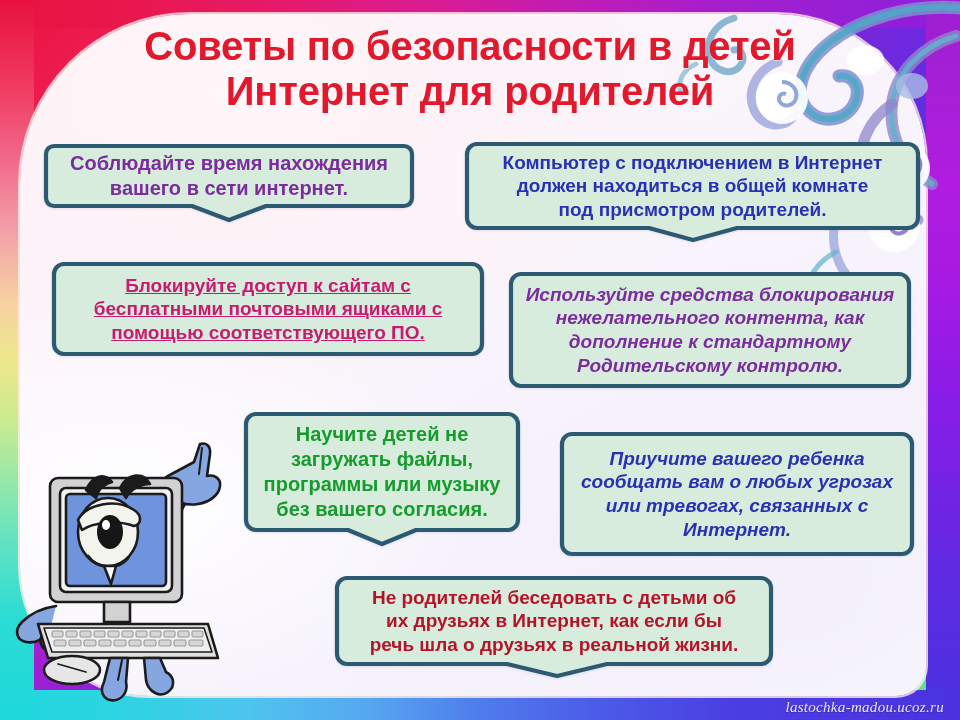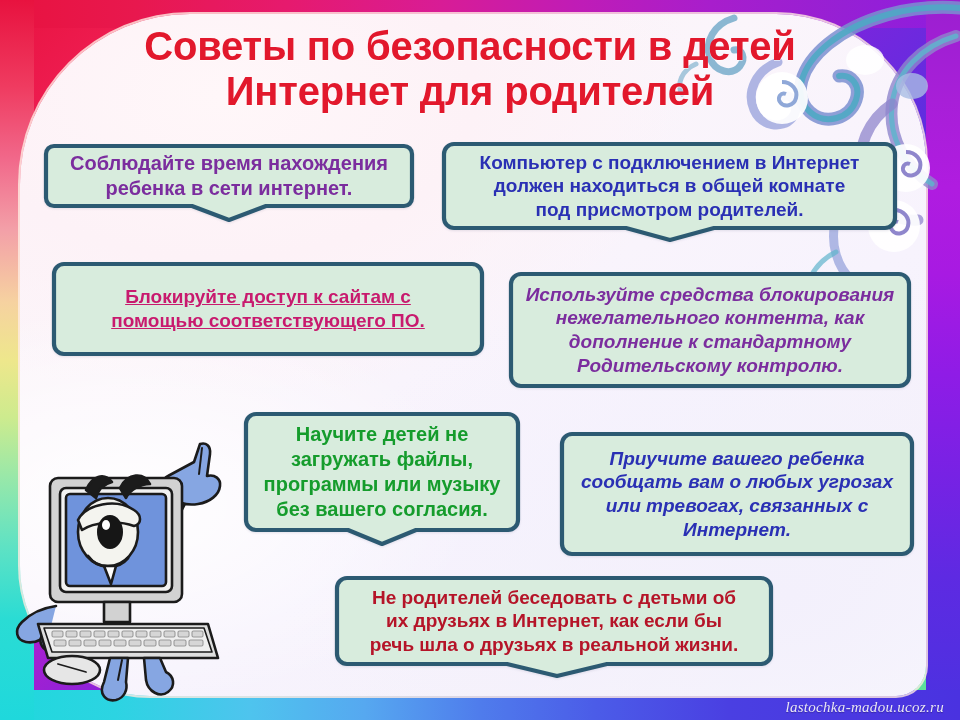--- a/index.html
+++ b/index.html
@@ -253,41 +253,42 @@
       </g>
     </svg>
   </div>
 
   <div class="bubble" style="left:40px; top:140px; width:378px; height:86px;">
     <svg width="378" height="86" viewBox="0 0 378 86">
       <path d="M14 6 H364 A8 8 0 0 1 372 14 V58 A8 8 0 0 1 364 66 H226 L189 80 L152 66 H14 A8 8 0 0 1 6 58 V14 A8 8 0 0 1 14 6 Z" fill="#d8ecdd" stroke="#2c5a72" stroke-width="4.2" stroke-linejoin="round"></path>
     </svg>
     <div class="txt" style="width:378px; height:72px; font-size:20px; color:#7b2d9e;">
       <span>Соблюдайте время нахождения</span>
-      <span>ребенка в сети интернет.</span>
-    </div>
-  </div>
-
-  <div class="bubble" style="left:438px; top:138px; width:463px; height:108px;">
+      <span>вашего в сети интернет.</span>
+    </div>
+  </div>
+
+  <div class="bubble" style="left:461px; top:138px; width:463px; height:108px;">
     <svg width="463" height="108" viewBox="0 0 463 108">
       <path d="M16 6 H447 A10 10 0 0 1 457 16 V80 A10 10 0 0 1 447 90 H276 L232 102 L188 90 H16 A10 10 0 0 1 6 80 V16 A10 10 0 0 1 16 6 Z" fill="#d8ecdd" stroke="#2c5a72" stroke-width="4.2" stroke-linejoin="round"></path>
     </svg>
     <div class="txt" style="width:463px; height:96px; font-size:19px; color:#2a30b4;">
       <span>Компьютер с подключением в Интернет</span>
       <span>должен находиться в общей комнате</span>
       <span>под присмотром родителей.</span>
     </div>
   </div>
 
   <div class="bubble" style="left:48px; top:258px; width:440px; height:108px;">
     <svg width="440" height="108" viewBox="0 0 440 108">
       <path d="M16 6 H424 A10 10 0 0 1 434 16 V86 A10 10 0 0 1 424 96 H16 A10 10 0 0 1 6 86 V16 A10 10 0 0 1 16 6 Z" fill="#d8ecdd" stroke="#2c5a72" stroke-width="4.2" stroke-linejoin="round"></path>
     </svg>
     <div class="txt" style="width:440px; height:102px; font-size:19px; color:#c81a6e;text-decoration:underline;">
       <span>Блокируйте доступ к сайтам с</span>
+      <span>бесплатными почтовыми ящиками с</span>
       <span>помощью соответствующего ПО.</span>
     </div>
   </div>
 
   <div class="bubble" style="left:505px; top:268px; width:410px; height:130px;font-style:italic;">
     <svg width="410" height="130" viewBox="0 0 410 130">
       <path d="M16 6 H394 A10 10 0 0 1 404 16 V108 A10 10 0 0 1 394 118 H16 A10 10 0 0 1 6 108 V16 A10 10 0 0 1 16 6 Z" fill="#d8ecdd" stroke="#2c5a72" stroke-width="4.2" stroke-linejoin="round"></path>
     </svg>
     <div class="txt" style="width:410px; height:124px; font-size:19px; color:#7b2d9e;">
       <span>Используйте средства блокирования</span>

